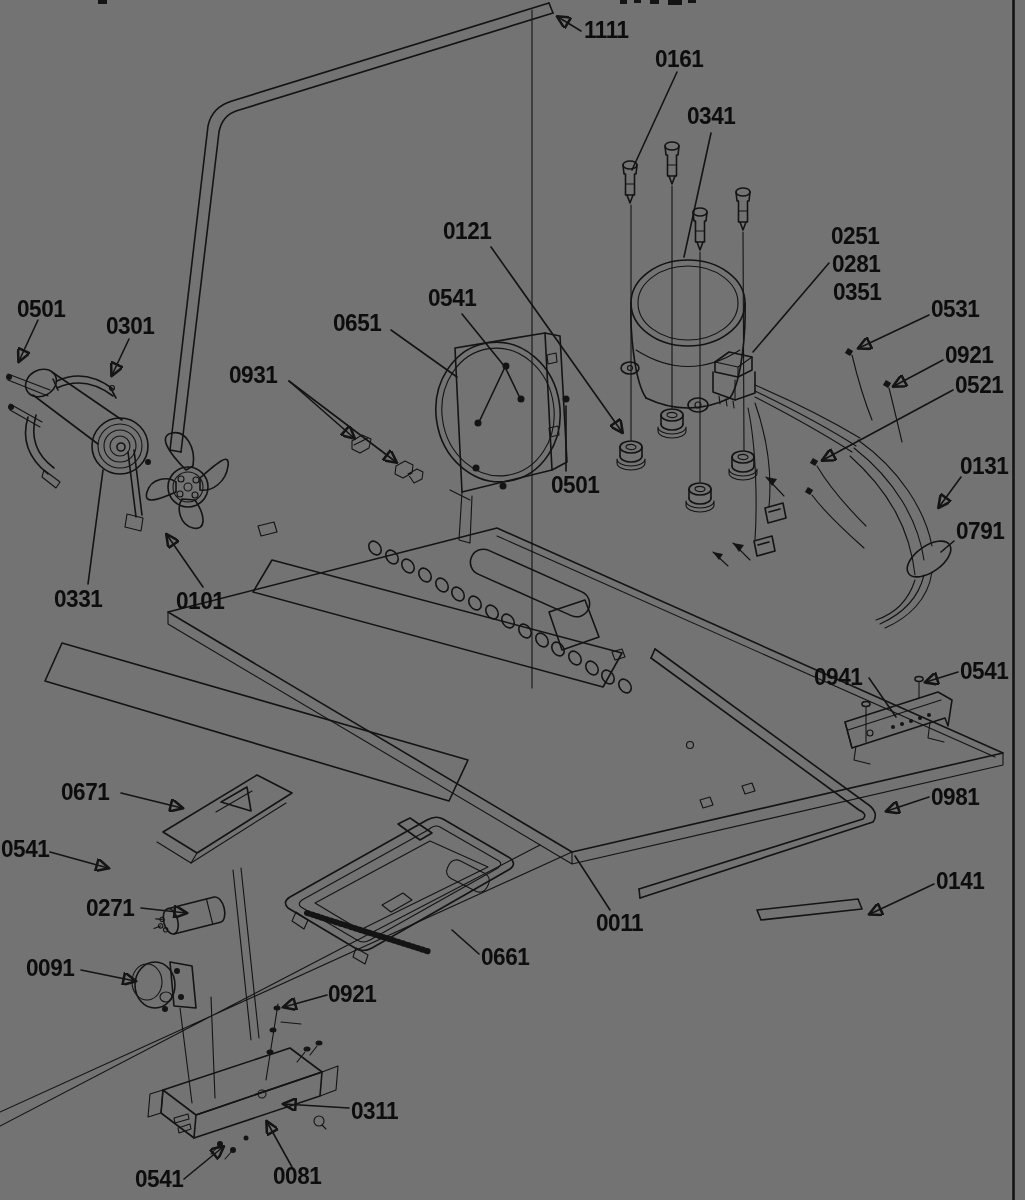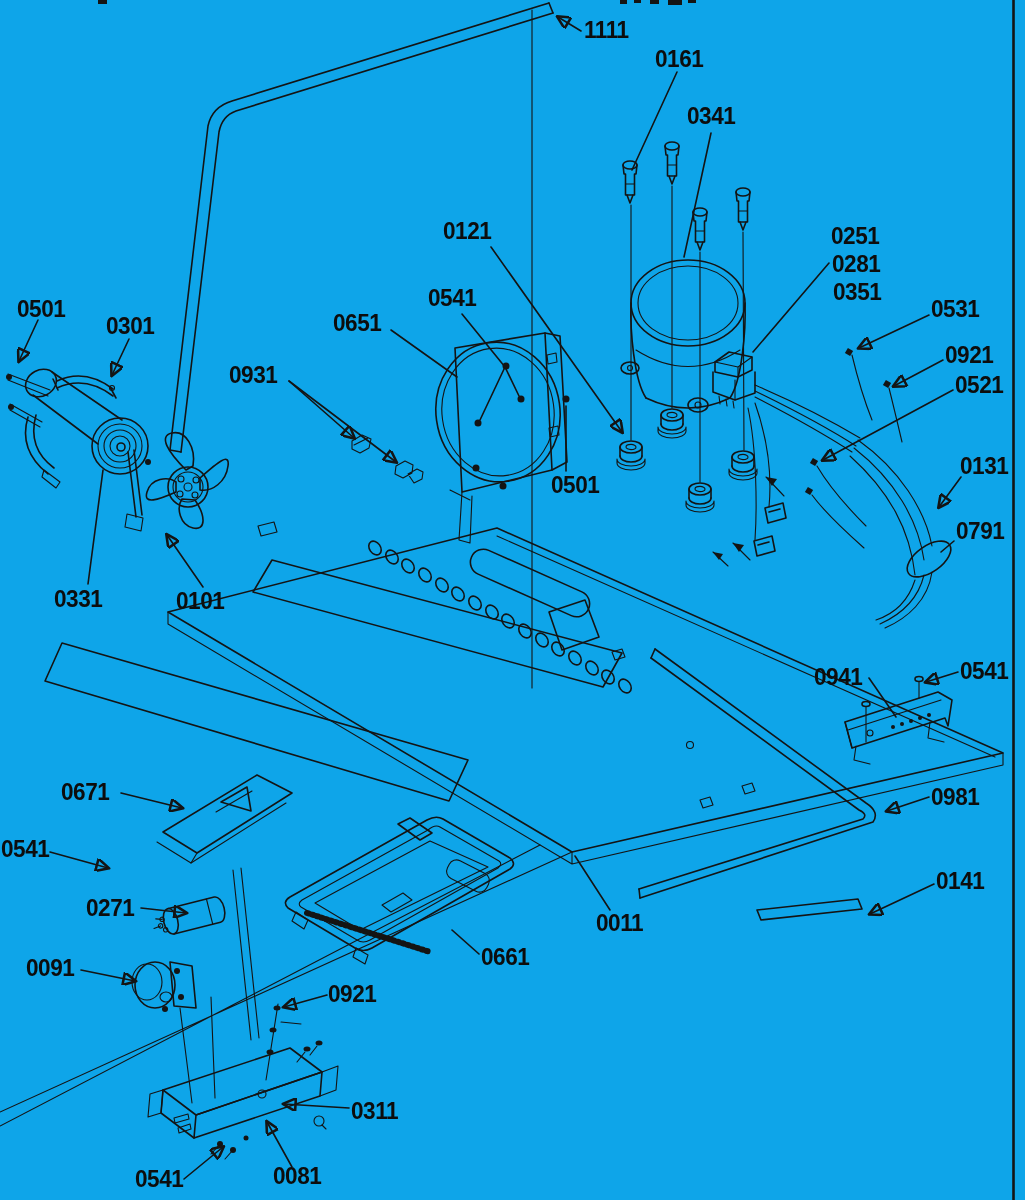--- a/index.html
+++ b/index.html
@@ -1,17 +1,17 @@
 <!DOCTYPE html>
 <html><head>
 <meta charset="utf-8">
 <style>
   html,body{margin:0;padding:0;background:#e8e8e8;}
   .stage{
-    position:relative;width:1025px;height:1200px;background:#0ea5e9;
+    position:relative;width:1025px;height:1200px;background:#737373;
     overflow:hidden;font-family:"Liberation Sans","DejaVu Sans",sans-serif;
   }
   svg{position:absolute;left:0;top:0;}
   svg *{vector-effect:non-scaling-stroke;}
   .art path,.art line,.art ellipse,.art circle,.art rect,.art polyline{
     fill:none;stroke:#141414;stroke-width:1.6;stroke-linecap:round;stroke-linejoin:round;
   }
   .art .thin{stroke-width:1.1;}
   .art .dot{fill:#141414;stroke:none;}
   .art .leader{stroke:#141414;stroke-width:1.4;fill:none;}

